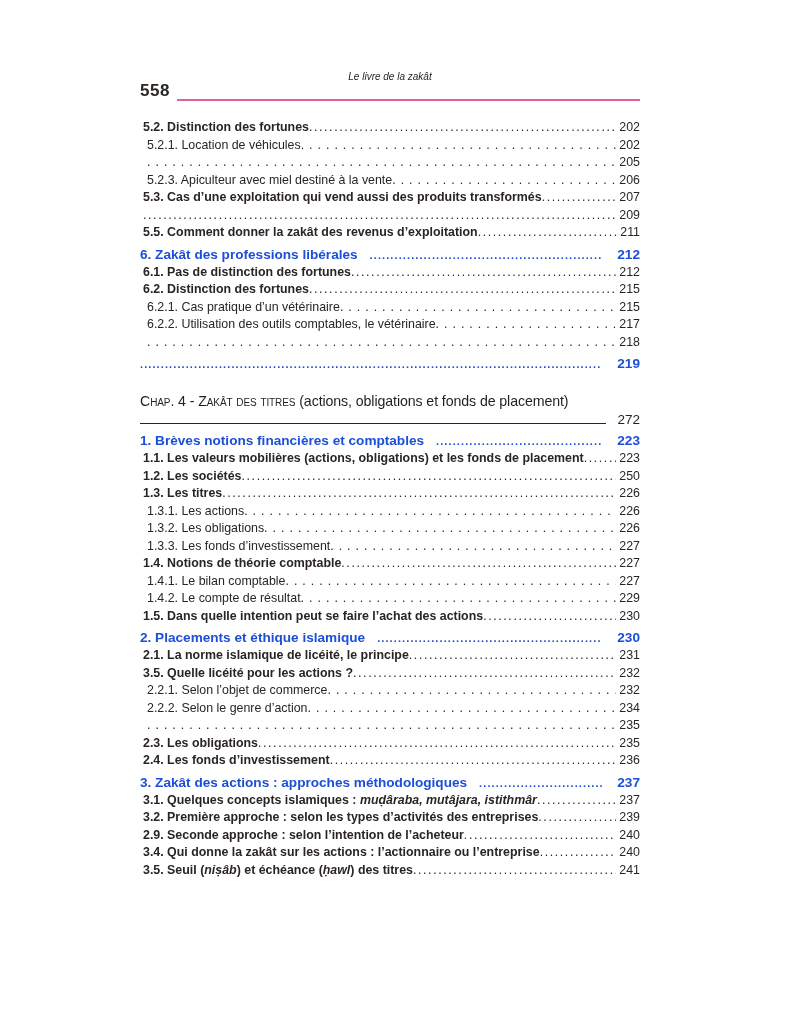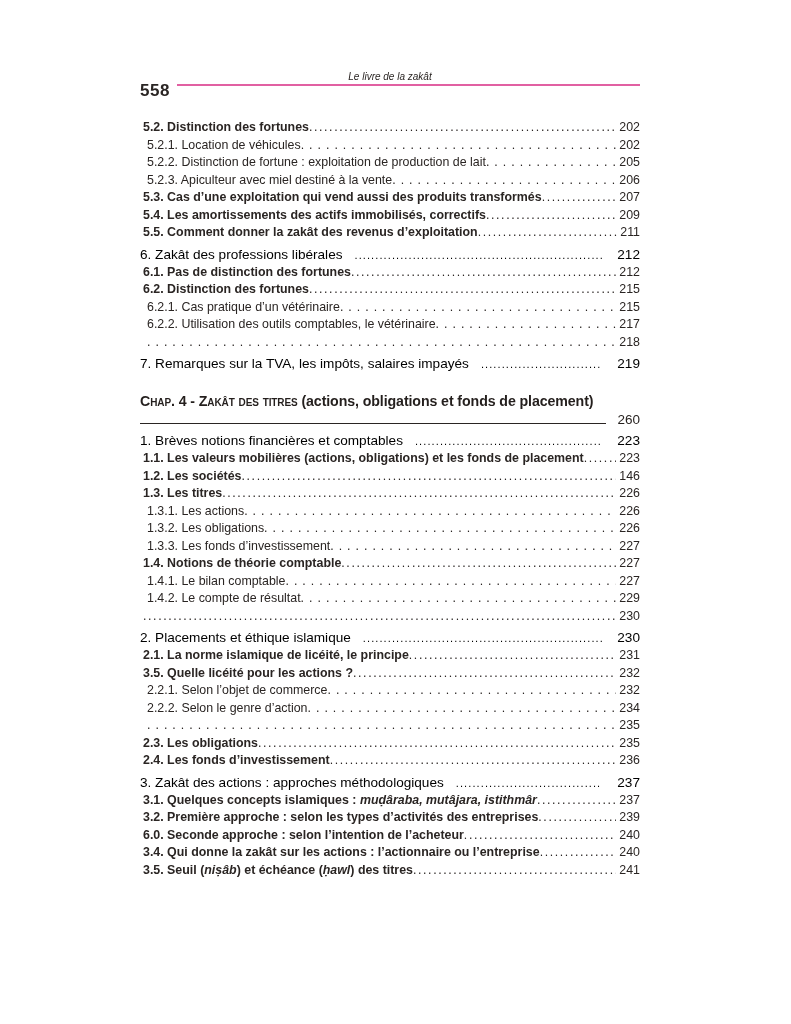--- a/index.html
+++ b/index.html
@@ -21,58 +21,58 @@
   .hdr { position:relative; height:28px; }
   .running-title {
     position:absolute; left:0; right:0; top:1px;
     text-align:center;
     font-style:italic;
     font-size:10px;
     color:#2a2523;
   }
   .hdr-row {
     position:absolute; left:0; right:0; top:11px;
-    display:flex; align-items:flex-start;
+    display:flex; align-items:flex-end;
   }
   .pageno { font-weight:bold; font-size:17px; letter-spacing:0.5px; }
   .pink-rule { flex:1; height:2px; background:#e160a2; margin-left:7px; margin-top:3px; }
 
   
   .toc { margin-top:21px; }
   .row {
     display:flex; align-items:flex-start;
     line-height:17.5px;
     font-size:12.4px;
   }
   .row .txt { white-space:nowrap; }
   .dots {
     flex:1 1 auto; min-width:6px;
     overflow:hidden; white-space:nowrap;
   }
   .pg { margin-left:3px; }
 
   .lvl1 {
-    color:#000000;
-    font-weight:normal;
+    color:#1d4ed8;
+    font-weight:bold;
     font-size:13.6px;
     margin-top:4px;
     line-height:18px;
     gap:12px;
   }
   .lvl1 .dots { font-size:11px; letter-spacing:1.1px; }
   .lvl2 { font-weight:600; padding-left:3px; }
   .lvl2 .dots { font-weight:400; letter-spacing:1.6px; }
   .lvl2 .pg { font-weight:400; }
   .lvl3 { font-weight:400; padding-left:7px; }
   .lvl3 .dots { letter-spacing:5px; }
 
   
   .chap { margin-top:19px; margin-bottom:4px; }
   .chap-title {
-    font-weight:bold;
+    font-weight:normal;
     font-size:14.2px;
     letter-spacing:-0.1px;
     white-space:nowrap;
     line-height:19px;
     color:#241f1d;
   }
   .chap-title .sc { font-variant:small-caps; }
   .chap-ruleline { display:flex; align-items:baseline; line-height:17px; }
   .chap-rule { flex:1; border-bottom:1.6px solid #2a2523; margin-right:11px; }
   .chap-pg { font-size:13.5px; color:#241f1d; }
@@ -96,36 +96,34 @@
           <span class="txt"><span>5.2. Distinction des fortunes</span></span>
           <span class="dots">................................................................................................................................................................................................................................................</span>
           <span class="pg">202</span>
         </div>
         <div class="row lvl3">
           <span class="txt"><span>5.2.1. Location de véhicules</span></span>
           <span class="dots">................................................................................................................................................................................................................................................</span>
           <span class="pg">202</span>
         </div>
         <div class="row lvl3">
-          <span class="txt"><span>5.2.2. Distinction de fortune : exploitation de production de lait</span></span>
           <span class="dots">................................................................................................................................................................................................................................................</span>
           <span class="pg">205</span>
         </div>
         <div class="row lvl3">
           <span class="txt"><span>5.2.3. Apiculteur avec miel destiné à la vente</span></span>
           <span class="dots">................................................................................................................................................................................................................................................</span>
           <span class="pg">206</span>
         </div>
         <div class="row lvl2">
           <span class="txt"><span>5.3. Cas d’une exploitation qui vend aussi des produits transformés</span></span>
           <span class="dots">................................................................................................................................................................................................................................................</span>
           <span class="pg">207</span>
         </div>
         <div class="row lvl2">
-          <span class="txt"><span>5.4. Les amortissements des actifs immobilisés, correctifs</span></span>
           <span class="dots">................................................................................................................................................................................................................................................</span>
           <span class="pg">209</span>
         </div>
         <div class="row lvl2">
           <span class="txt"><span>5.5. Comment donner la zakât des revenus d’exploitation</span></span>
           <span class="dots">................................................................................................................................................................................................................................................</span>
           <span class="pg">211</span>
         </div>
         <div class="row lvl1">
           <span class="txt"><span>6. Zakât des professions libérales</span></span>
@@ -150,51 +148,50 @@
         <div class="row lvl3">
           <span class="txt"><span>6.2.2. Utilisation des outils comptables, le vétérinaire</span></span>
           <span class="dots">................................................................................................................................................................................................................................................</span>
           <span class="pg">217</span>
         </div>
         <div class="row lvl3">
           <span class="dots">................................................................................................................................................................................................................................................</span>
           <span class="pg">218</span>
         </div>
         <div class="row lvl1">
-          <span class="txt"><span>7. Remarques sur la TVA, les impôts, salaires impayés</span></span>
           <span class="dots">................................................................................................................................................................................................................................................</span>
           <span class="pg">219</span>
         </div>
       </div>
 
     <div class="chap">
       <div class="chap-title">
         <span class="sc">Chap. 4 - Zakât des titres</span><span> (actions, obligations et fonds de placement)</span>
       </div>
       <div class="chap-ruleline">
         <span class="chap-rule"></span>
-        <span class="chap-pg">260</span>
+        <span class="chap-pg">272</span>
       </div>
     </div>
 
     <div class="toc" style="margin-top:1px;" id="toc-bottom">
         <div class="row lvl1">
           <span class="txt"><span>1. Brèves notions financières et comptables</span></span>
           <span class="dots">................................................................................................................................................................................................................................................</span>
           <span class="pg">223</span>
         </div>
         <div class="row lvl2">
           <span class="txt"><span>1.1. Les valeurs mobilières (actions, obligations) et les fonds de placement</span></span>
           <span class="dots">................................................................................................................................................................................................................................................</span>
           <span class="pg">223</span>
         </div>
         <div class="row lvl2">
           <span class="txt"><span>1.2. Les sociétés</span></span>
           <span class="dots">................................................................................................................................................................................................................................................</span>
-          <span class="pg">146</span>
+          <span class="pg">250</span>
         </div>
         <div class="row lvl2">
           <span class="txt"><span>1.3. Les titres</span></span>
           <span class="dots">................................................................................................................................................................................................................................................</span>
           <span class="pg">226</span>
         </div>
         <div class="row lvl3">
           <span class="txt"><span>1.3.1. Les actions</span></span>
           <span class="dots">................................................................................................................................................................................................................................................</span>
           <span class="pg">226</span>
@@ -218,20 +215,21 @@
           <span class="txt"><span>1.4.1. Le bilan comptable</span></span>
           <span class="dots">................................................................................................................................................................................................................................................</span>
           <span class="pg">227</span>
         </div>
         <div class="row lvl3">
           <span class="txt"><span>1.4.2. Le compte de résultat</span></span>
           <span class="dots">................................................................................................................................................................................................................................................</span>
           <span class="pg">229</span>
         </div>
         <div class="row lvl2">
+          <span class="txt"><span>1.5. Dans quelle intention peut se faire l’achat des actions</span></span>
           <span class="dots">................................................................................................................................................................................................................................................</span>
           <span class="pg">230</span>
         </div>
         <div class="row lvl1">
           <span class="txt"><span>2. Placements et éthique islamique</span></span>
           <span class="dots">................................................................................................................................................................................................................................................</span>
           <span class="pg">230</span>
         </div>
         <div class="row lvl2">
           <span class="txt"><span>2.1. La norme islamique de licéité, le principe</span></span>
@@ -276,21 +274,21 @@
           <span class="txt"><span>3.1. Quelques concepts islamiques : </span><i>muḍâraba, mutâjara, istithmâr</i></span>
           <span class="dots">................................................................................................................................................................................................................................................</span>
           <span class="pg">237</span>
         </div>
         <div class="row lvl2">
           <span class="txt"><span>3.2. Première approche : selon les types d’activités des entreprises</span></span>
           <span class="dots">................................................................................................................................................................................................................................................</span>
           <span class="pg">239</span>
         </div>
         <div class="row lvl2">
-          <span class="txt"><span>6.0. Seconde approche : selon l’intention de l’acheteur</span></span>
+          <span class="txt"><span>2.9. Seconde approche : selon l’intention de l’acheteur</span></span>
           <span class="dots">................................................................................................................................................................................................................................................</span>
           <span class="pg">240</span>
         </div>
         <div class="row lvl2">
           <span class="txt"><span>3.4. Qui donne la zakât sur les actions : l’actionnaire ou l’entreprise</span></span>
           <span class="dots">................................................................................................................................................................................................................................................</span>
           <span class="pg">240</span>
         </div>
         <div class="row lvl2">
           <span class="txt"><span>3.5. Seuil (</span><i>niṣâb</i><span>) et échéance (</span><i>ḥawl</i><span>) des titres</span></span>

